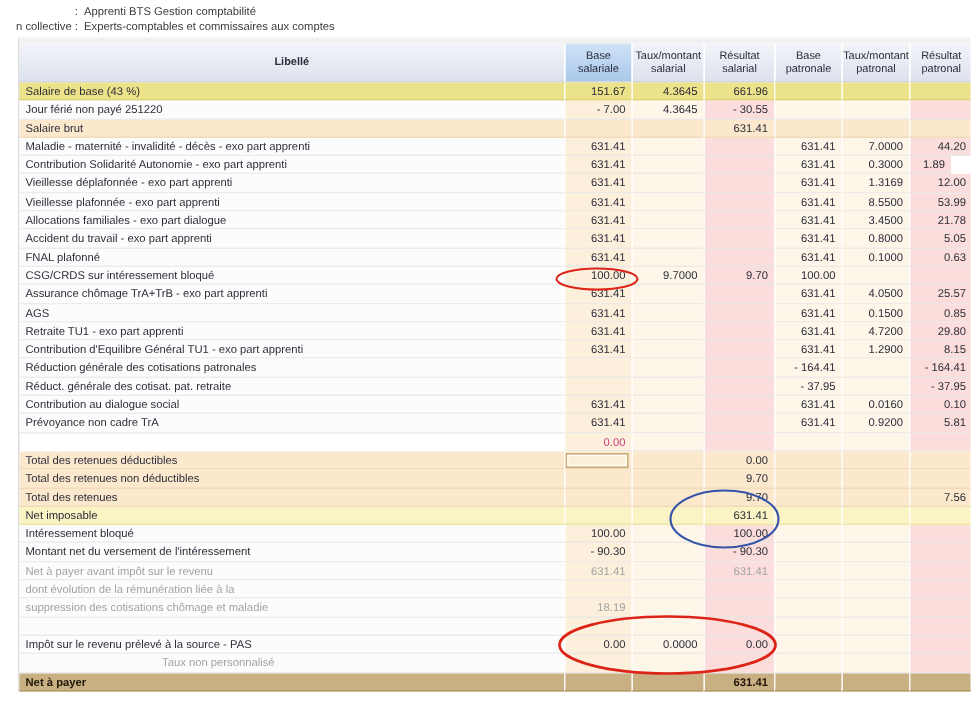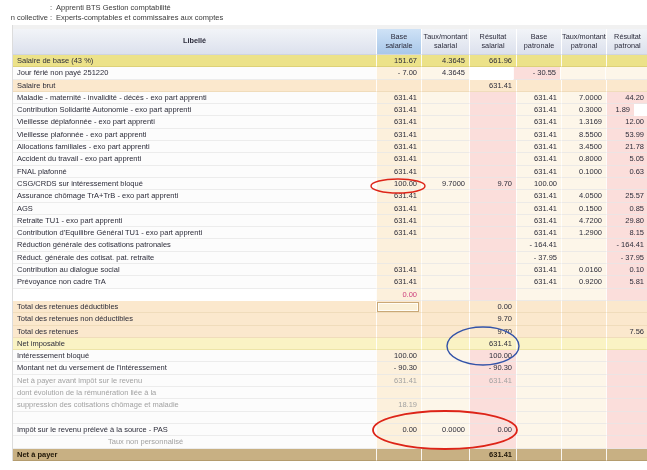--- a/index.html
+++ b/index.html
@@ -99,21 +99,21 @@
           <div class="c num bg-cream2" style="width: 48px;">4.3645</div>
           <div class="c num bg-pink" style="width: 47px;">661.96</div>
           <div class="c num bg-cream2" style="width: 45px;"></div>
           <div class="c num bg-cream2" style="width: 45px;"></div>
           <div class="c num bg-pink" style="width: 42px;"></div>
         </div>
         <div class="row plain">
           <div class="c lib" style="width: 363px;">Jour férié non payé 251220</div>
           <div class="c num bg-cream" style="width: 45px;">- 7.00</div>
           <div class="c num bg-cream2" style="width: 48px;">4.3645</div>
-          <div class="c num bg-pink" style="width: 47px; margin-left: 44px;">- 30.55</div>
+          <div class="c num bg-pink" style="width: 47px;">- 30.55</div>
           <div class="c num bg-cream2" style="width: 45px;"></div>
           <div class="c num bg-cream2" style="width: 45px;"></div>
           <div class="c num bg-pink" style="width: 42px;"></div>
         </div>
         <div class="row orange">
           <div class="c lib" style="width: 363px;">Salaire brut</div>
           <div class="c num bg-cream" style="width: 45px;"></div>
           <div class="c num bg-cream2" style="width: 48px;"></div>
           <div class="c num bg-pink" style="width: 47px;">631.41</div>
           <div class="c num bg-cream2" style="width: 45px;"></div>
@@ -150,21 +150,21 @@
         <div class="row plain">
           <div class="c lib" style="width: 363px;">Vieillesse plafonnée - exo part apprenti</div>
           <div class="c num bg-cream" style="width: 45px;">631.41</div>
           <div class="c num bg-cream2" style="width: 48px;"></div>
           <div class="c num bg-pink" style="width: 47px;"></div>
           <div class="c num bg-cream2" style="width: 45px;">631.41</div>
           <div class="c num bg-cream2" style="width: 45px;">8.5500</div>
           <div class="c num bg-pink" style="width: 42px;">53.99</div>
         </div>
         <div class="row plain">
-          <div class="c lib" style="width: 363px;">Allocations familiales - exo part apprenti</div>
+          <div class="c lib" style="width: 363px;">Allocations familiales - exo part dialogue</div>
           <div class="c num bg-cream" style="width: 45px;">631.41</div>
           <div class="c num bg-cream2" style="width: 48px;"></div>
           <div class="c num bg-pink" style="width: 47px;"></div>
           <div class="c num bg-cream2" style="width: 45px;">631.41</div>
           <div class="c num bg-cream2" style="width: 45px;">3.4500</div>
           <div class="c num bg-pink" style="width: 42px;">21.78</div>
         </div>
         <div class="row plain">
           <div class="c lib" style="width: 363px;">Accident du travail - exo part apprenti</div>
           <div class="c num bg-cream" style="width: 45px;">631.41</div>

